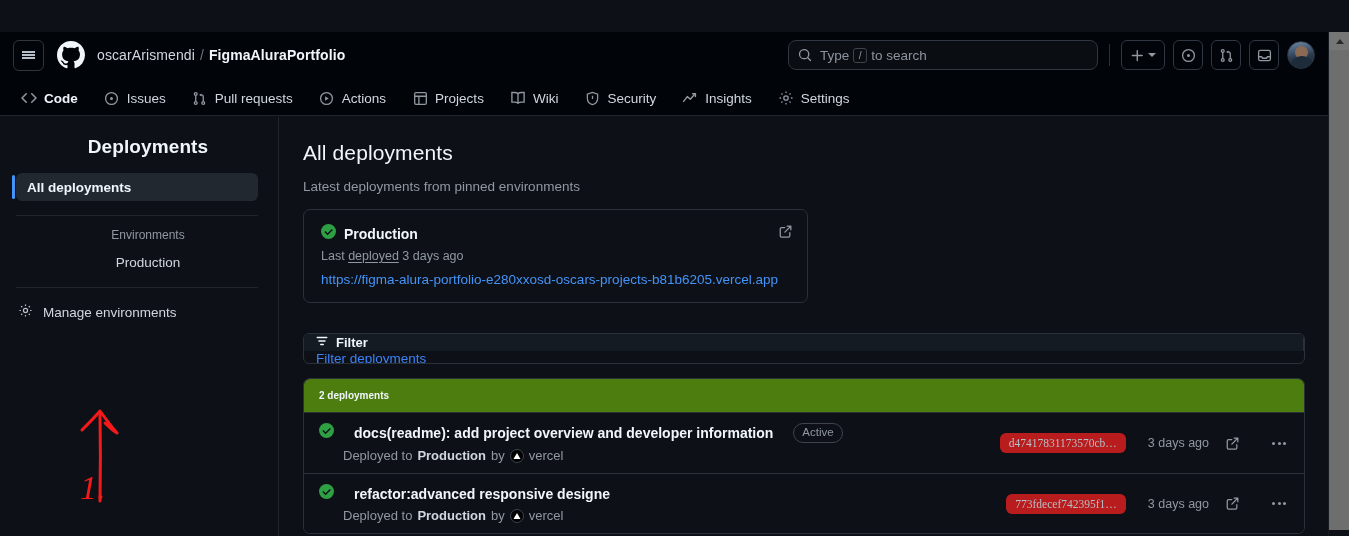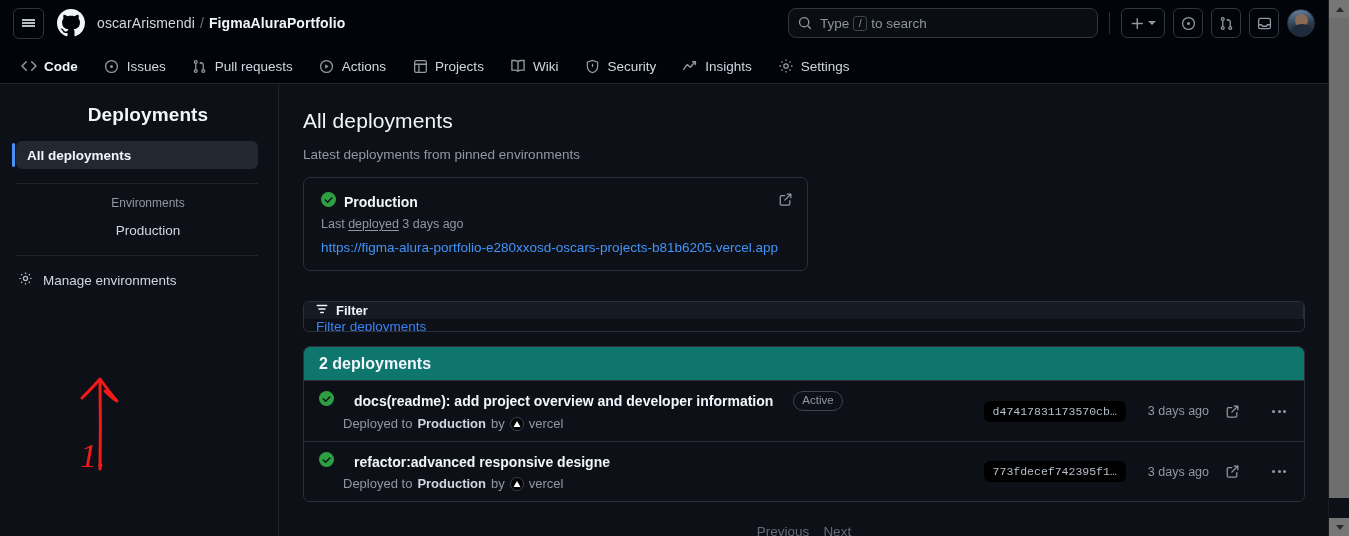--- a/index.html
+++ b/index.html
@@ -2,21 +2,21 @@
 <html><head>
 <meta charset="utf-8">
 <style>
   * { box-sizing: border-box; margin: 0; padding: 0; }
   html, body {
     width: 1349px; height: 536px;
     background: #0d1117;
     font-family: "Liberation Sans", sans-serif;
     overflow: hidden;
   }
-  .page { position: relative; width: 1349px; height: 424px; background:#0d1117; }
+  .page { position: relative; width: 1349px; height: 424px; background:#0d1117;margin-top:32px; }
 
   
   .header {
     position: absolute; top:0; left:0; width: 1328px; height: 84px;
     background: #010409;
     border-bottom: 1px solid #21262d;
   }
   .hdr-row {
     position: absolute; top: 7px; left: 0; width: 1328px; height: 32px;
     display: flex; align-items: center;
@@ -116,33 +116,33 @@
   .prod-ext { position:absolute; right:14px; top:14px; cursor:pointer; }
 
   .filterbar { margin: 30px 0 0 23px; width:1002px; height:31px; display:flex; align-items:stretch;
                border:1px solid #2b3139; border-radius:6px; overflow:hidden; background:#0d1117;flex-direction:column; }
   .filter-btn { background:#151b23; display:flex; align-items:center; gap:7px; padding: 0 12px 0 11px;
                 font-size:13px; font-weight:700; color:#f0f6fc; cursor:pointer; border-right:1px solid #2b3139;}
   .filter-input { flex:1; display:flex; align-items:center; padding-left:12px; font-size:13.5px; color:#3b82f6; cursor:text;}
   .filter-search { width:34px; display:flex; align-items:center; justify-content:center; cursor:pointer;}
 
   .deplist { margin: 14px 0 0 23px; width:1002px; border:1px solid #2b3139; border-radius:7px; overflow:hidden; }
-  .deplist-head { height:34px; background:#0f766e; border-bottom:1px solid #2b3139; display:flex; align-items:center;
-                  padding-left:15px; font-size:16px; font-weight:700; color:#f0f6fc; }
+  .deplist-head { height:34px; background:#4d7c0f; border-bottom:1px solid #2b3139; display:flex; align-items:center;
+                  padding-left:15px; font-size:10px; font-weight:700; color:#f0f6fc; }
   .deprow { height:60px; display:flex; align-items:center; padding: 0 14px 0 15px; background:#0d1117; }
   .deprow + .deprow { border-top:1px solid #2b3139; }
   .dep-left { flex:1; min-width:0; }
   .dep-title-row { display:flex; align-items:center; gap:20px; }
   .dep-title { font-size:14px; font-weight:700; color:#f0f6fc; cursor:pointer; }
   .badge { border:1px solid #3d444d; border-radius:20px; padding: 1px 8px 2px; font-size:11.5px; color:#9198a1; line-height:1.35;}
   .dep-sub { margin: 5px 0 0 24px; font-size:13px; color:#9198a1; display:flex; align-items:center; gap:5px;}
   .dep-sub b { color:#d1d7e0; font-weight:600; }
   .vercel-ic { width:14px;height:14px;border-radius:50%;background:#000; border:1px solid #3d444d;
                display:inline-flex;align-items:center;justify-content:center; }
-  .sha { background:#000000; border-radius:6px; padding:4px 9px; font-family:Liberation Mono, monospace;
+  .sha { background:#b91c1c; border-radius:6px; padding:4px 9px; font-family:Liberation Serif, serif;
          font-size:11.5px; color:#b7bfc8; margin-right:22px; white-space:nowrap; cursor:pointer;}
   .dep-time { font-size:12.5px; color:#9198a1; margin-right:16px; white-space:nowrap; }
   .dep-ext { margin-right:28px; cursor:pointer; display:flex; }
   .kebab { width:22px; display:flex; align-items:center; justify-content:center; gap:2.5px; cursor:pointer; }
   .kebab i { width:3px;height:3px;border-radius:50%;background:#9198a1; display:block;}
 
   .pager { margin-top:22px; display:flex; align-items:center; justify-content:center; gap:14px; }
   .pager span { font-size:13.5px; color:#656c76; }
 
   

